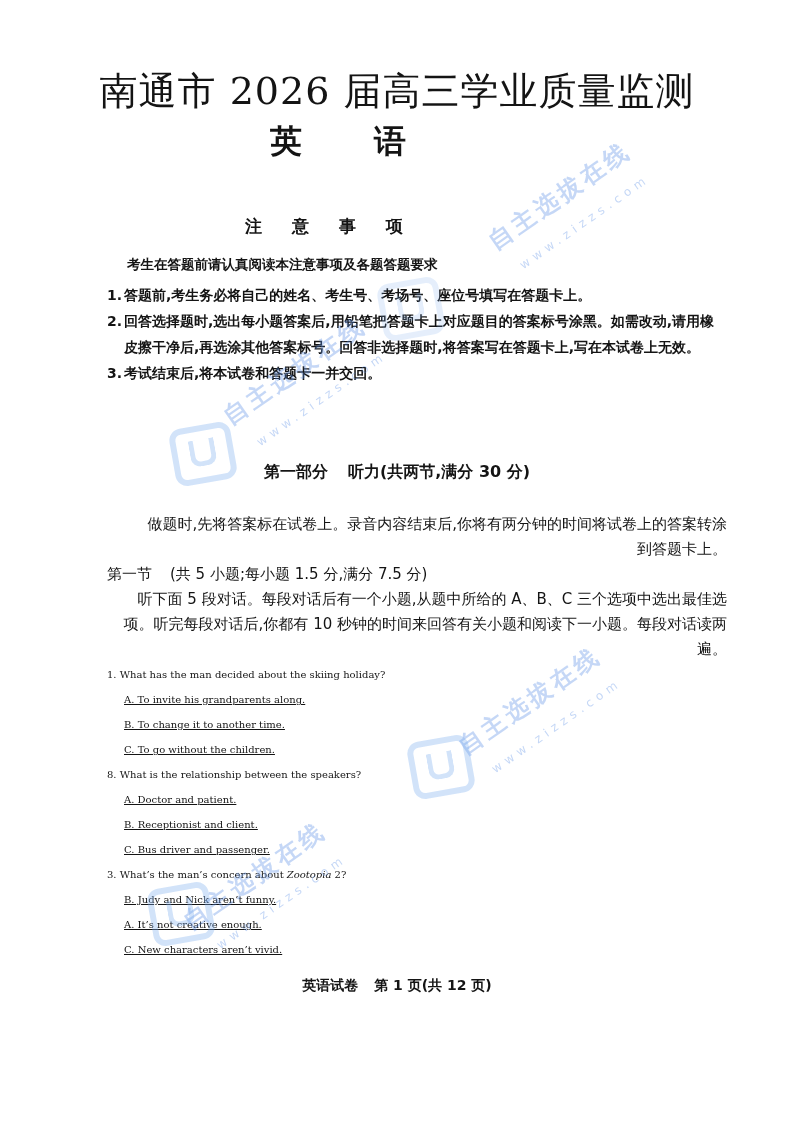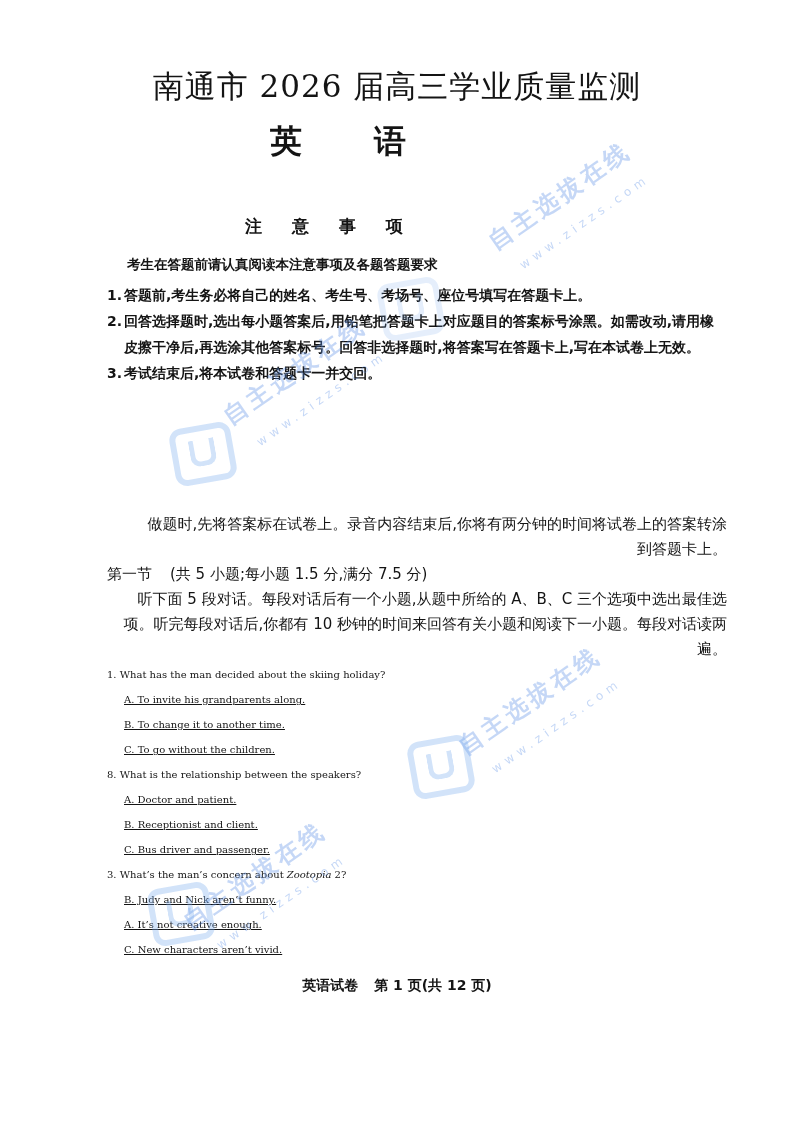--- a/index.html
+++ b/index.html
@@ -1,20 +1,20 @@
 <!DOCTYPE html>
 <html><head>
 <meta charset="utf-8">
 <style>
   html, body { margin: 0; padding: 0; background: #ffffff; }
   body { width: 794px; height: 1123px; position: relative; overflow: hidden;
          font-family: "DejaVu Serif", "Liberation Serif", serif; color: #141414; }
   .page { position: absolute; left: 0; top: 0; width: 794px; height: 1123px; }
   .title { position: absolute; top: 66px; left: 0; width: 794px; text-align: center;
-           font-size: 31px; letter-spacing: 1px; font-family: "DejaVu Serif", serif; }
+           font-size: 38px; letter-spacing: 1px; font-family: "DejaVu Serif", serif; }
   .subject { position: absolute; top: 120px; left: 0; width: 676px; text-align: center;
              font-size: 32px; font-weight: bold; font-family: "DejaVu Sans", sans-serif; }
   .subject span { display: inline-block; margin: 0 36px; }
   .notice-heading { position: absolute; top: 215px; left: 0; width: 660px; text-align: center;
                     font-size: 17px; font-weight: bold; font-family: "DejaVu Sans", sans-serif; letter-spacing: 12px; }
   .notice-intro { position: absolute; top: 256px; left: 127px; font-size: 13.5px; font-weight: bold;
                   font-family: "DejaVu Sans", sans-serif; }
   .notice-list { position: absolute; top: 282px; left: 107px; width: 620px; font-size: 14px;
                  font-family: "DejaVu Sans", sans-serif; font-weight: bold; line-height: 26px; }
   .notice-item { display: flex; }
@@ -68,20 +68,23 @@
     <div class="notice-item">
       <span class="num">2.</span>
       <span class="txt">回答选择题时,选出每小题答案后,用铅笔把答题卡上对应题目的答案标号涂黑。如需改动,请用橡皮擦干净后,再选涂其他答案标号。回答非选择题时,将答案写在答题卡上,写在本试卷上无效。</span>
     </div>
     <div class="notice-item">
       <span class="num">3.</span>
       <span class="txt">考试结束后,将本试卷和答题卡一并交回。</span>
     </div>
   </div>
 
+  <div class="part-heading">
+    <span>第一部分</span><span class="gap"></span><span>听力(共两节,满分 30 分)</span>
+  </div>
 
   <div class="body-block" style="top:512px;">
     <div class="indent">做题时,先将答案标在试卷上。录音内容结束后,你将有两分钟的时间将试卷上的答案转涂到答题卡上。</div>
     <div class="section-heading">
       <span>第一节</span><span class="gap"></span><span>(共 5 小题;每小题 1.5 分,满分 7.5 分)</span>
     </div>
     <div class="indent">听下面 5 段对话。每段对话后有一个小题,从题中所给的 A、B、C 三个选项中选出最佳选项。听完每段对话后,你都有 10 秒钟的时间来回答有关小题和阅读下一小题。每段对话读两遍。</div>
   </div>
 
   <div class="questions">

